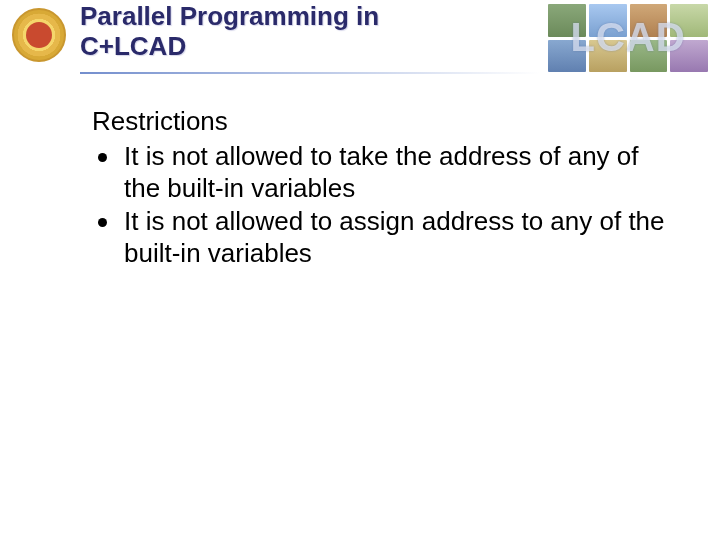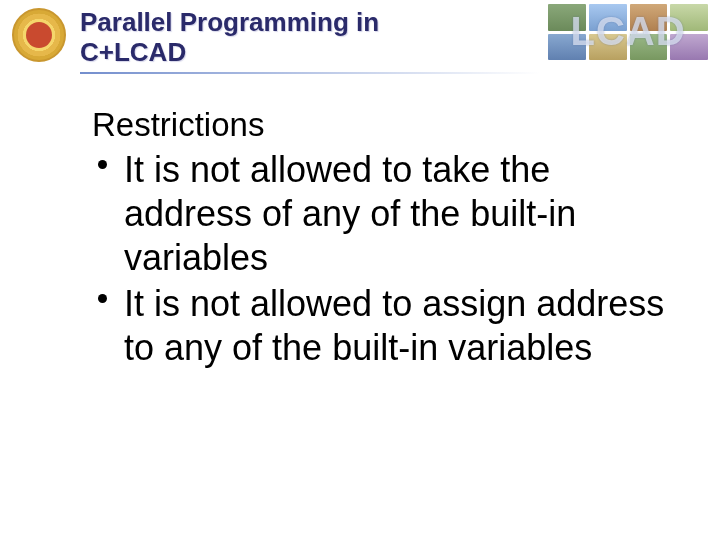--- a/index.html
+++ b/index.html
@@ -7,21 +7,21 @@
     width: 720px;
     height: 540px;
     background: #ffffff;
     font-family: Arial, Helvetica, sans-serif;
     position: relative;
     overflow: hidden;
   }
   .header {
     position: relative;
     height: 78px;
-    padding: 8px 12px 0 80px;
+    padding: 2px 12px 0 80px;
   }
   .logo-left {
     position: absolute;
     left: 12px;
     top: 8px;
     width: 54px;
     height: 54px;
     border-radius: 50%;
     background: radial-gradient(circle at 50% 50%, #f5d66b 0%, #f5d66b 45%, #e6b84a 46%, #e6b84a 60%, #d8a936 61%, #d8a936 100%);
     border: 2px solid #c9972f;
@@ -48,21 +48,21 @@
     right: 180px;
     bottom: 4px;
     height: 2px;
     background: linear-gradient(to right, rgba(100,130,200,0.9), rgba(100,130,200,0));
   }
   .logo-right {
     position: absolute;
     right: 12px;
     top: 4px;
     width: 160px;
-    height: 56px;
+    height: 68px;
   }
   .mosaic {
     position: absolute;
     inset: 0;
     display: grid;
     grid-template-columns: repeat(4, 1fr);
     grid-template-rows: repeat(2, 1fr);
     gap: 3px;
   }
   .mosaic > div {
@@ -86,32 +86,32 @@
     font-weight: bold;
     color: rgba(240,245,255,0.65);
     letter-spacing: 1px;
     text-shadow: 0 0 2px rgba(80,100,150,0.5);
     pointer-events: none;
   }
   .content {
     padding: 28px 40px 0 92px;
   }
   .section-heading {
-    font-size: 33px;
+    font-size: 26px;
     color: #000;
     font-weight: normal;
     margin-bottom: 4px;
   }
   ul.bullets {
     list-style: none;
     padding-left: 0;
   }
   ul.bullets li {
     position: relative;
-    font-size: 36px;
+    font-size: 26px;
     color: #000;
     line-height: 1.22;
     padding-left: 32px;
     margin-bottom: 2px;
   }
   ul.bullets li::before {
     content: "";
     position: absolute;
     left: 6px;
     top: 12px;

